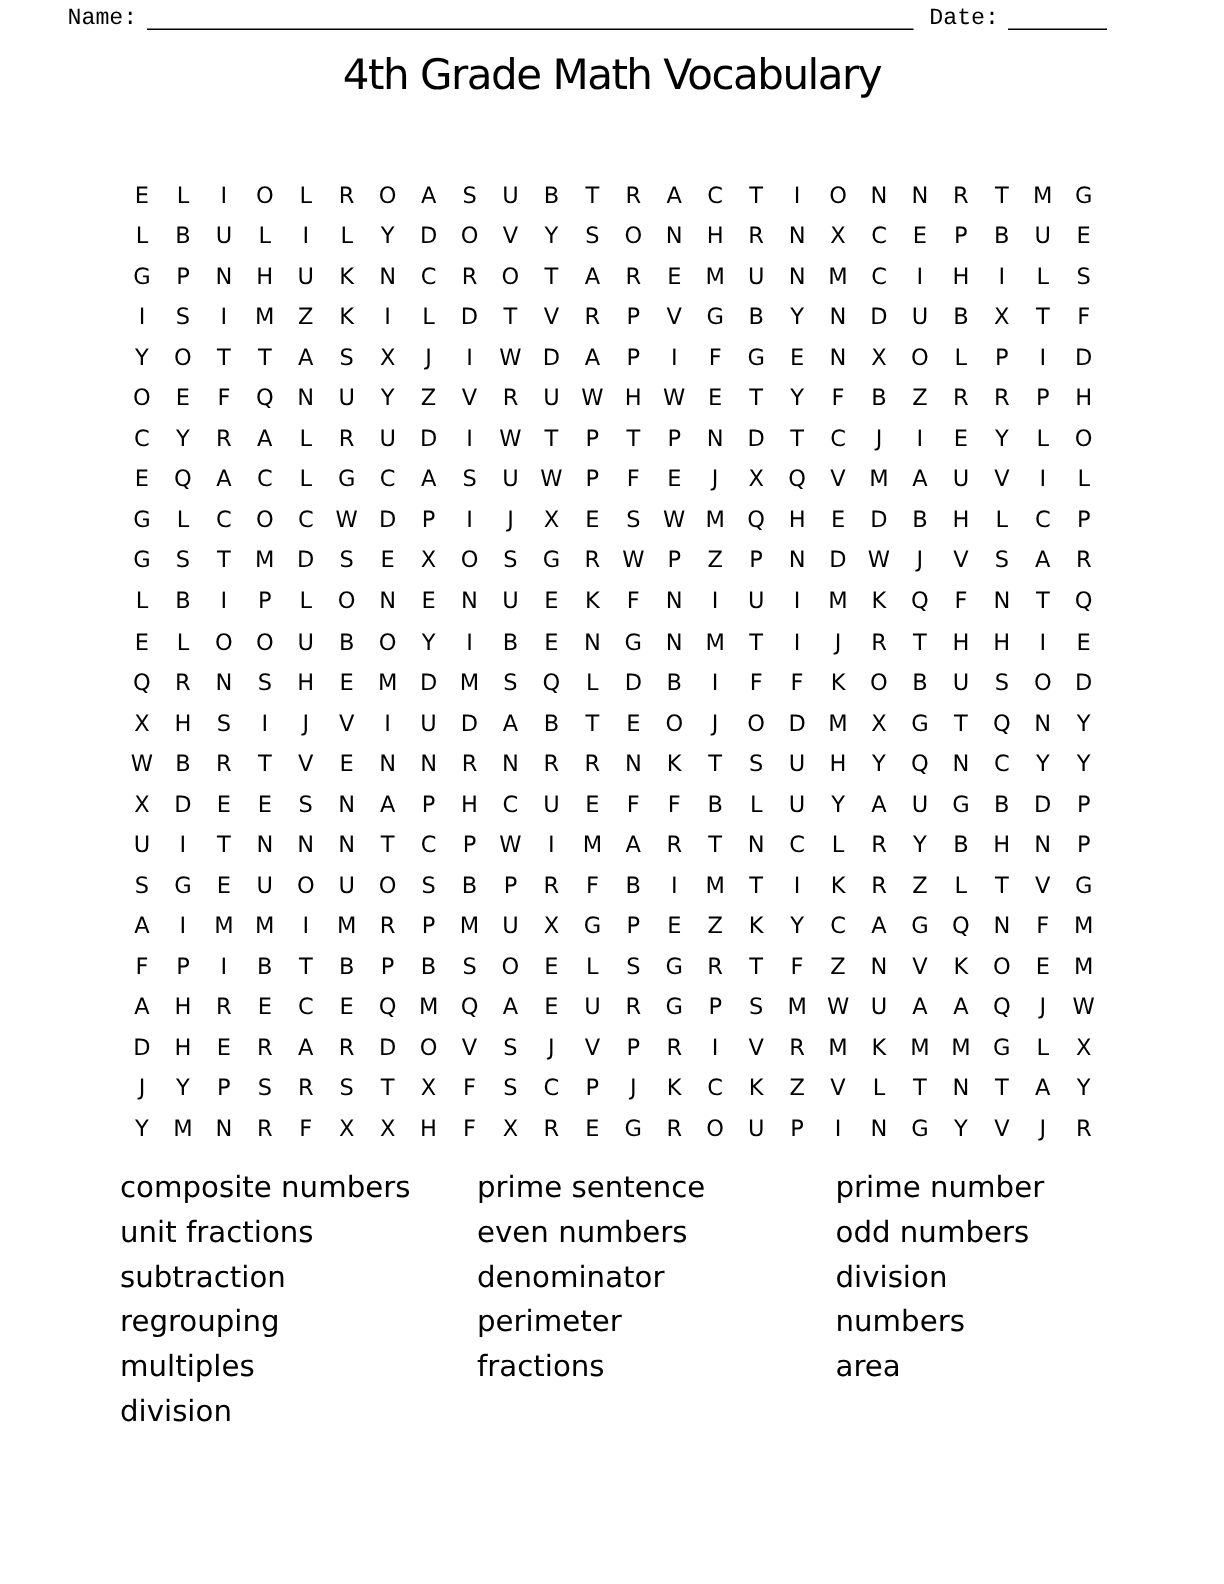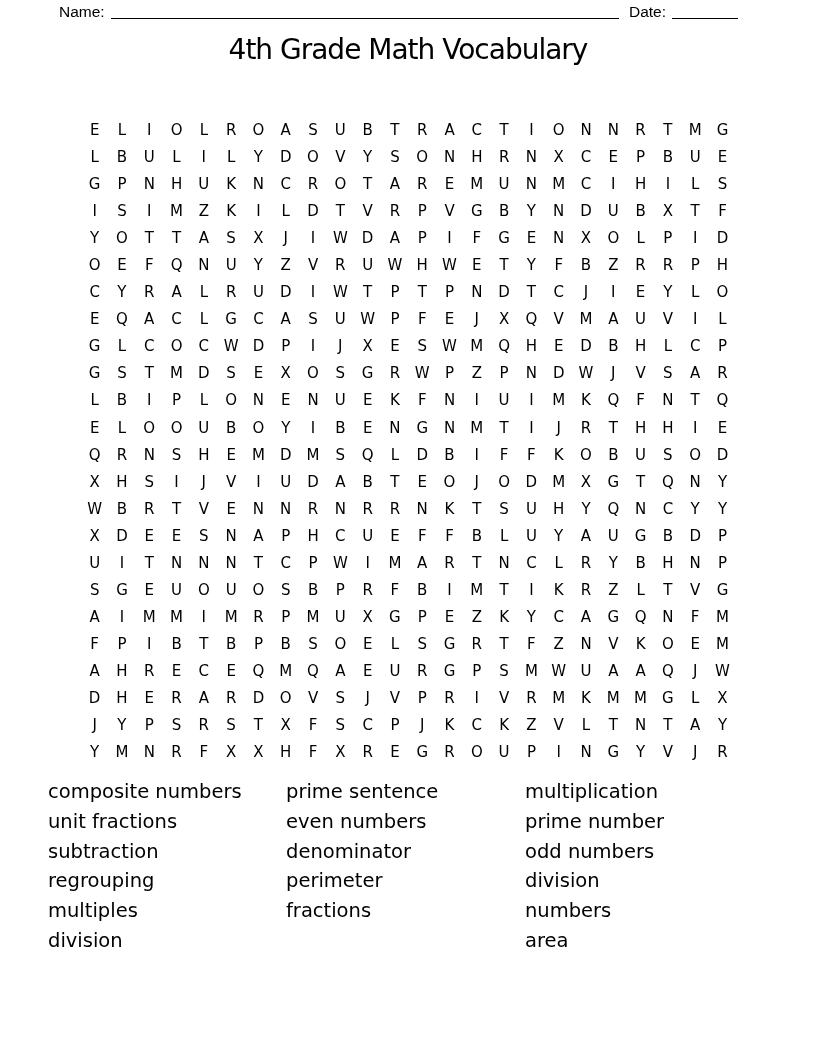--- a/index.html
+++ b/index.html
@@ -14,24 +14,23 @@
     width: 816px; height: 1056px;
     background: var(--bg, #ffffff);
     color: var(--fg, #000000);
     overflow: hidden;
   }
   
   .header {
     position: absolute;
     left: 45px; right: 78px; top: 3px;
     display: flex;
-    align-items: flex-start;
-    font-family: Liberation Sans, sans-serif;
+    align-items: center;
+    font-family: Liberation Mono, monospace;
     font-size: 15.5px;
-    margin-left: 14px;
   }
   .header .label { line-height: 18px; white-space: nowrap; }
   .blank-line {
     border-bottom: 1.7px solid #000;
     height: 15px;
   }
   .name-line { flex: 1 1 auto; margin: 0 10px 1px 6px; }
   .date-line { width: 66px; margin: 0 0 1px 6px; }
   
   .title {
@@ -69,20 +68,21 @@
   }
   .word-col {
     list-style: none;
     margin: 0; padding: 0;
   }
   .word-col:nth-child(1) { width: 238px; }
   .word-col:nth-child(2) { width: 239px; }
   .word-col li {
     line-height: 29.8px;
     white-space: nowrap;
+    margin-left: 32px;
   }
 </style>
 </head>
 <body>
 
 <div class="page" style="--fg: #000000; --bg: #ffffff;">
 
   <div class="header">
     <span class="label">Name:</span>
     <div class="blank-line name-line"></div>
@@ -681,21 +681,20 @@
         <li>division</li>
       </ul>
       <ul class="word-col">
         <li>prime sentence</li>
         <li>even numbers</li>
         <li>denominator</li>
         <li>perimeter</li>
         <li>fractions</li>
       </ul>
       <ul class="word-col">
-        <li>multiplication</li>
         <li>prime number</li>
         <li>odd numbers</li>
         <li>division</li>
         <li>numbers</li>
         <li>area</li>
       </ul>
     </div>
 
 </div>
 

